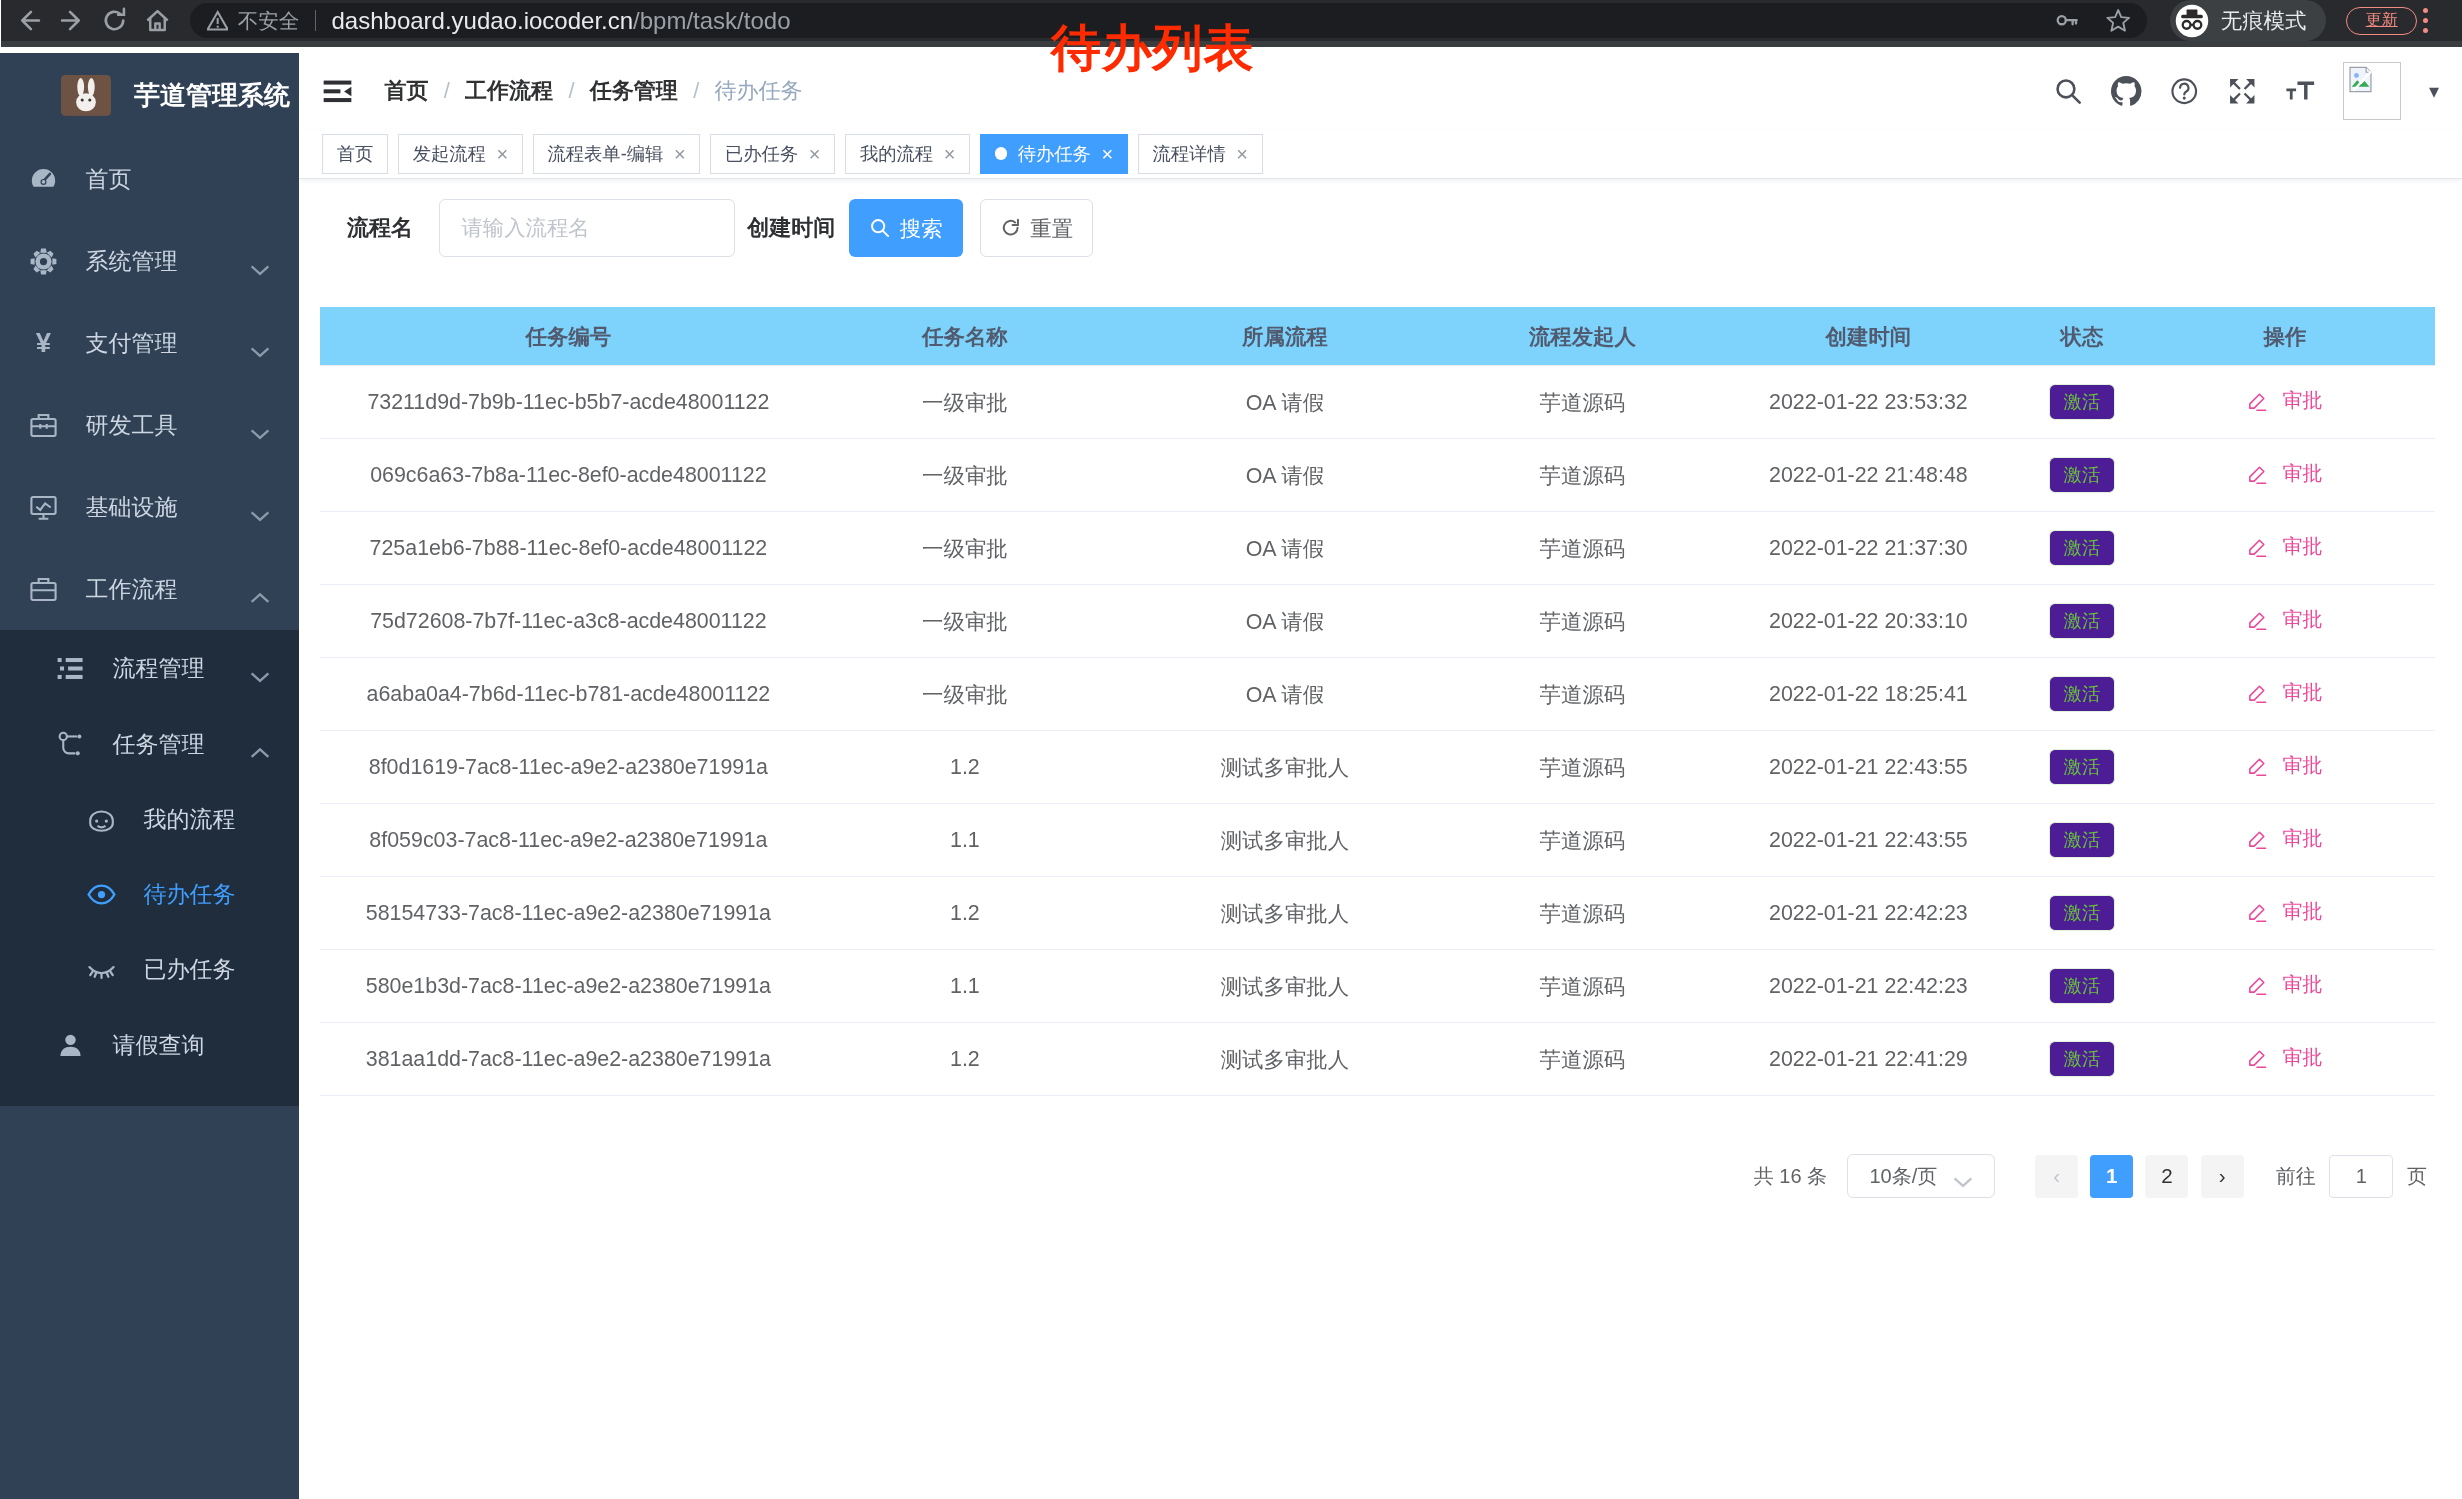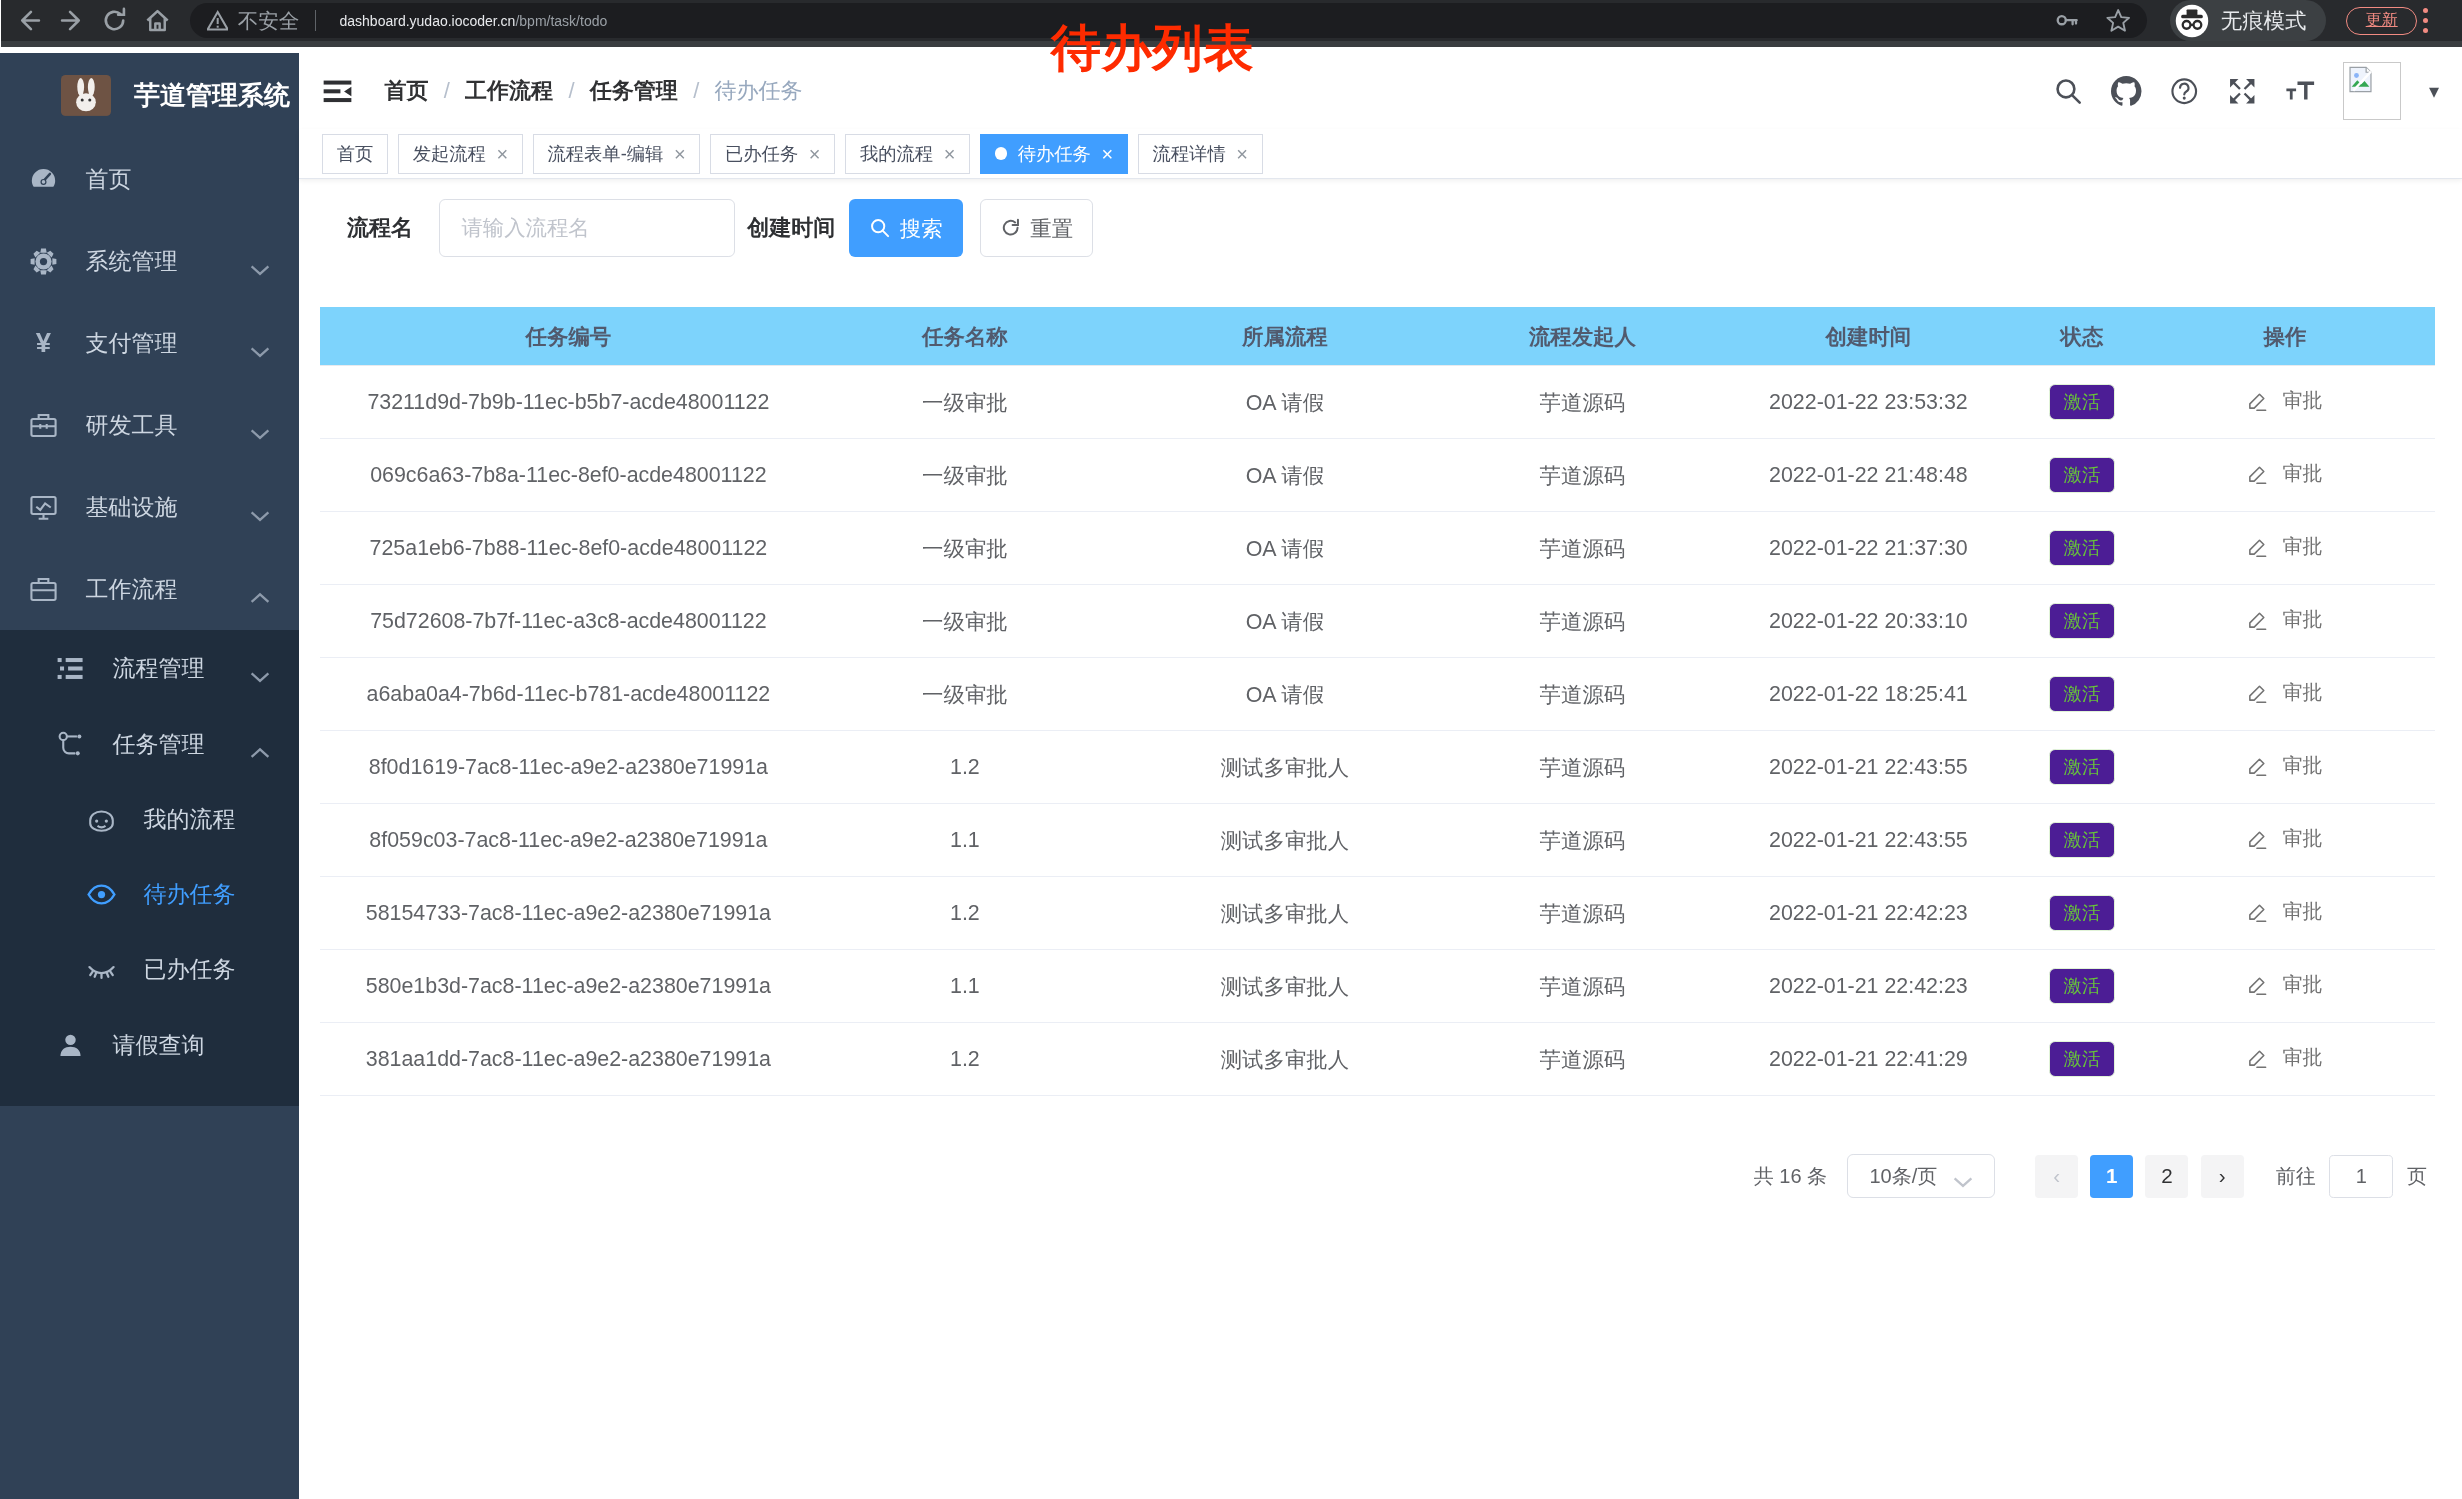--- a/index.html
+++ b/index.html
@@ -9,21 +9,21 @@
   
   .browser { position:absolute; top:0; left:1px; width:2462px; height:47px;
     background:#282a2d; border-bottom:6.1px solid #3a3d40; display:flex; align-items:center; }
   .nav-ic { width:29px; height:29px; margin-left:13.7px; color:#9aa0a6; flex-shrink:0; }
   .nav-ic svg { width:100%; height:100%; }
   .url-bar { margin-left:18.3px; width:1957px; height:35px; border-radius:17.5px; background:#1c1d20;
     display:flex; align-items:center; padding:0 17px; }
   .warn-ic { width:21.4px; height:21.4px; color:#9aa0a6; }
   .insecure { color:#9aa0a6; font-size:20.6px; margin-left:9.2px; white-space:nowrap; }
   .url-div { width:1.5px; height:21.4px; background:#5f6368; margin:0 15.3px; }
-  .url-text { font-size:14px; color:#e8eaed; white-space:nowrap;margin-left:8px; }
+  .url-text { font-size:24px; color:#e8eaed; white-space:nowrap; }
   .url-path { color:#9aa0a6; }
   .url-spacer { flex:1; }
   .key-ic,.star-ic { width:24.4px; height:24.4px; color:#9aa0a6; margin-left:26px; }
   .key-ic svg,.star-ic svg { width:100%; height:100%; }
   .incog { margin-left:23px; height:41px; border-radius:20.6px; background:#3c4043; display:flex;
     align-items:center; padding:0 20px 0 4.6px; flex-shrink:0; }
   .incog-ic { width:34px; height:34px; }
   .incog-label { color:#e8eaed; font-size:21.4px; margin-left:12.2px; white-space:nowrap; }
   .update-btn { margin-left:20px; height:28px; border:1.5px solid #f28b82; border-radius:20px;
     color:#f28b82; font-size:16px; display:flex; align-items:center; padding:0 18.3px; white-space:nowrap;text-decoration:underline; }
@@ -104,21 +104,21 @@
   
   .table { width:2115px; margin:50px 0 0 21.4px; font-size:21.4px; }
   .thead { display:flex; align-items:center; height:59px; background:#7dd3fc;
     border-bottom:1.5px solid #e8eaee; color:#515a6e; font-weight:700; }
   .tr { display:flex; align-items:center; height:73px; border-bottom:1.5px solid #ebeef5; color:#606266; }
   .td { text-align:center; overflow:hidden; white-space:nowrap; }
   .c1{width:496px;} .c2{width:297px;} .c3{width:343px;} .c4{width:252px;}
   .c5{width:320px;} .c6{width:107px;} .c7{width:299px;}
   .badge { display:inline-block; padding:6.1px 13.7px; background:#4c1d95; border:0.8px solid #e1f3d8;
     border-radius:6.1px; color:#67c23a; font-size:18.3px; line-height:1.2; }
-  .action { color:#737373; font-size:20px; display:inline-flex; align-items:center; gap:15px; cursor:pointer; }
+  .action { color:#ec4899; font-size:20px; display:inline-flex; align-items:center; gap:15px; cursor:pointer; }
   .action .pen { width:20px; height:20px; }
   .action .pen svg { width:100%; height:100%; }
 
   
   .pagination { display:flex; align-items:center; justify-content:flex-end; margin:58px 35px 0 0; }
   .pg-total { font-size:20px; color:#606266; margin-right:20px; white-space:nowrap; }
   .pg-size { width:148px; height:44px; border:1.5px solid #dcdfe6; border-radius:6.1px; display:flex;
     align-items:center; justify-content:center; gap:15.3px; font-size:20px; color:#606266; cursor:pointer; }
   .pg-size .chev { margin:0; color:#c0c4cc; }
   .pg-btn { min-width:43px; height:43px; margin-left:12.2px; border-radius:3.8px; background:#f4f4f5;

